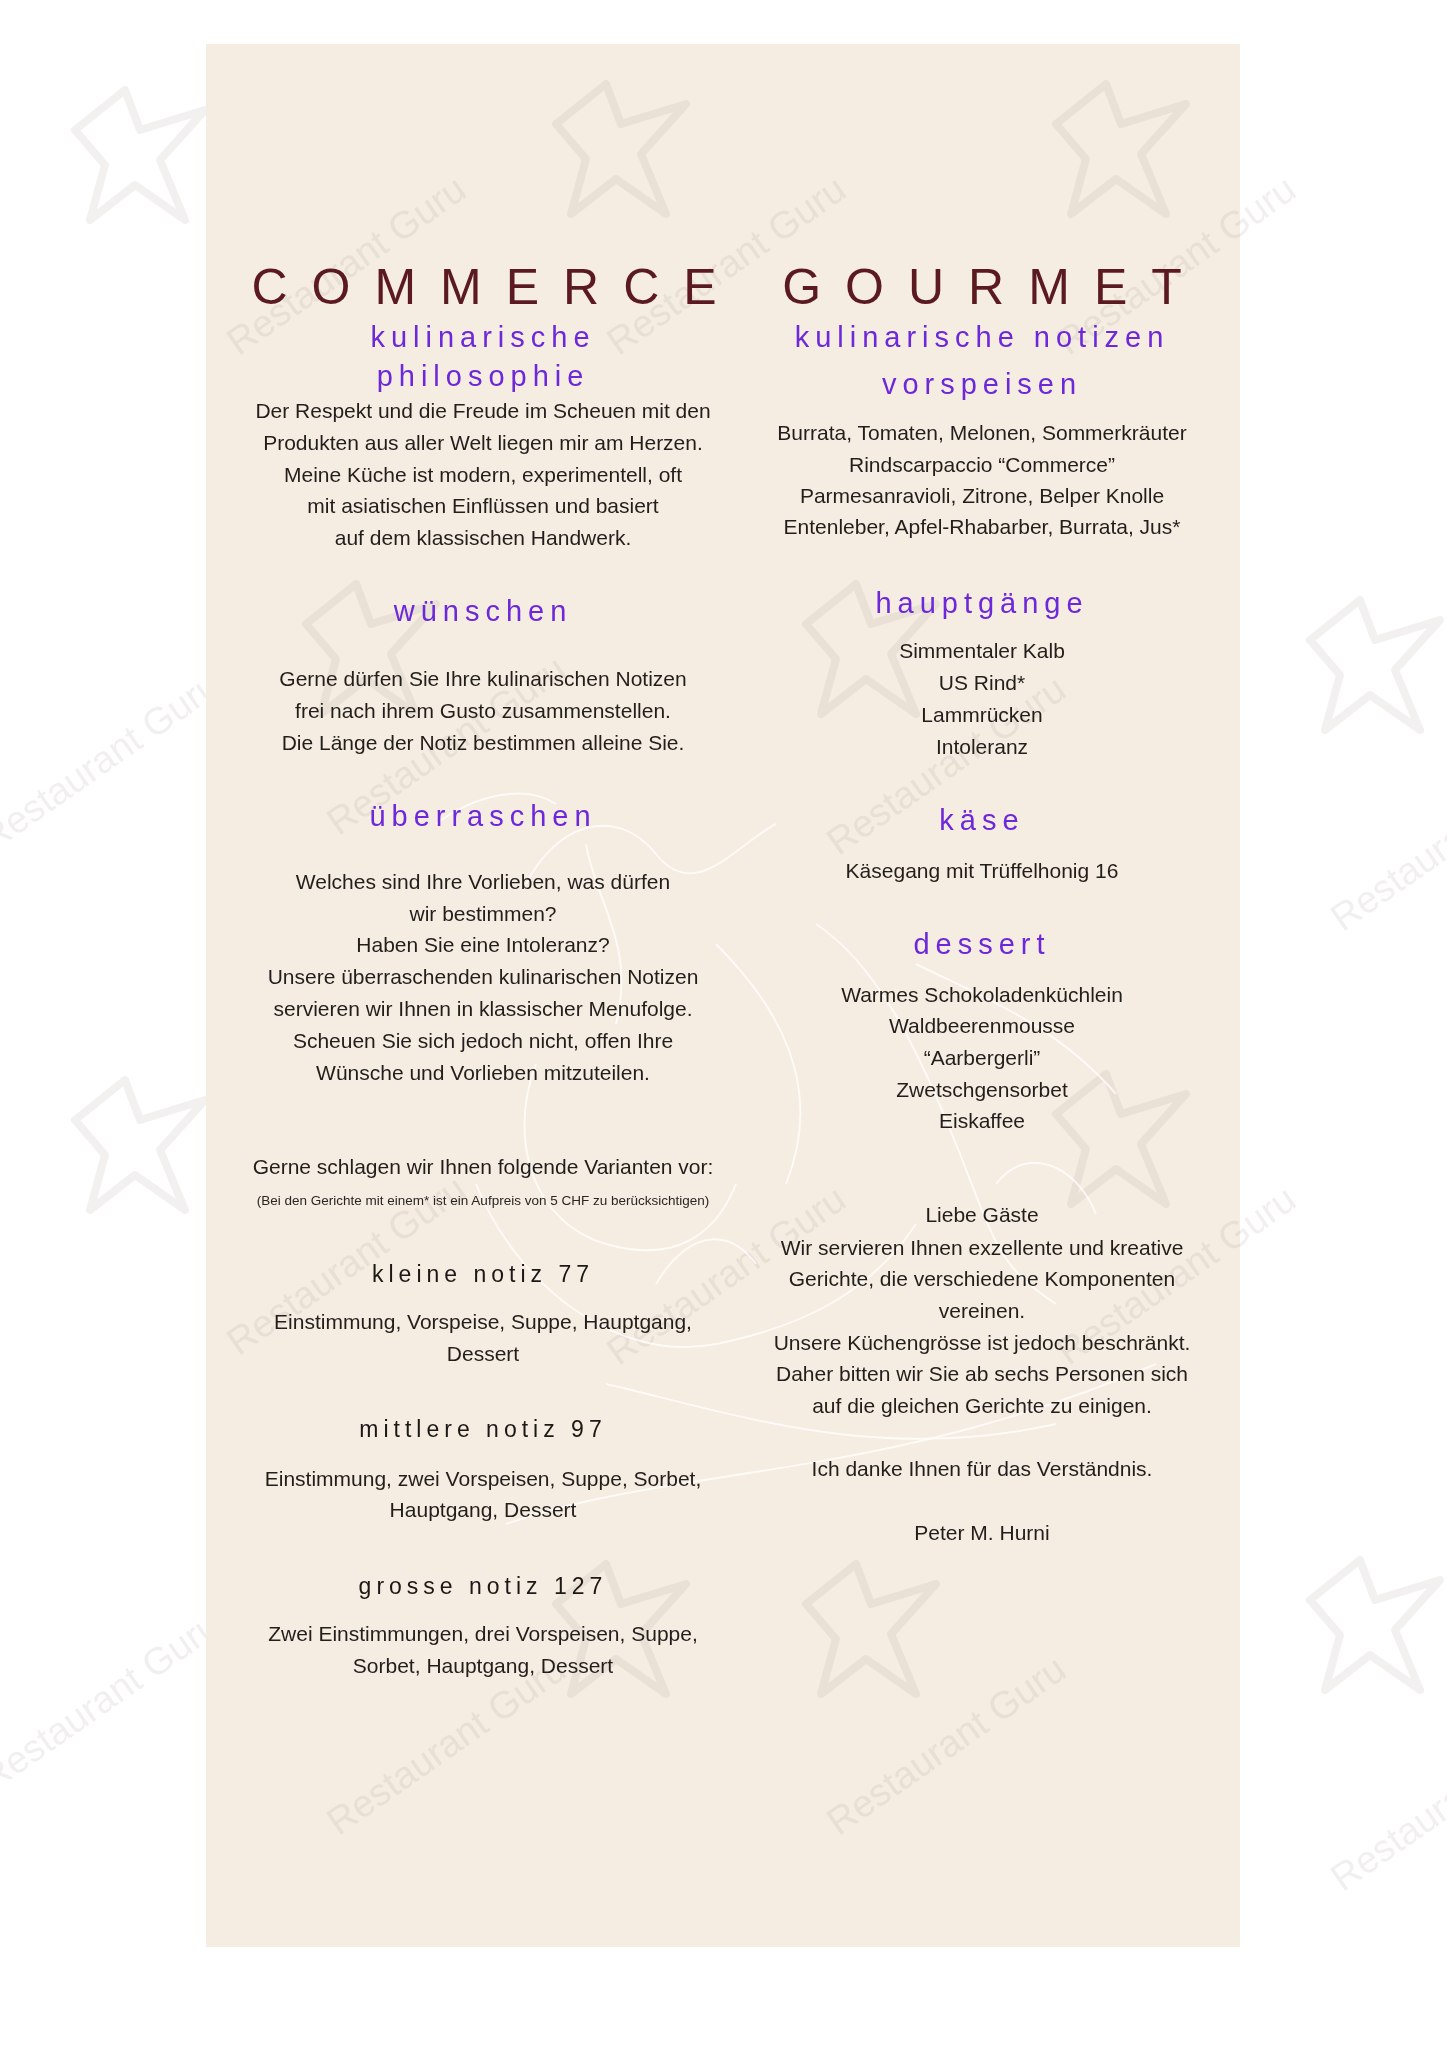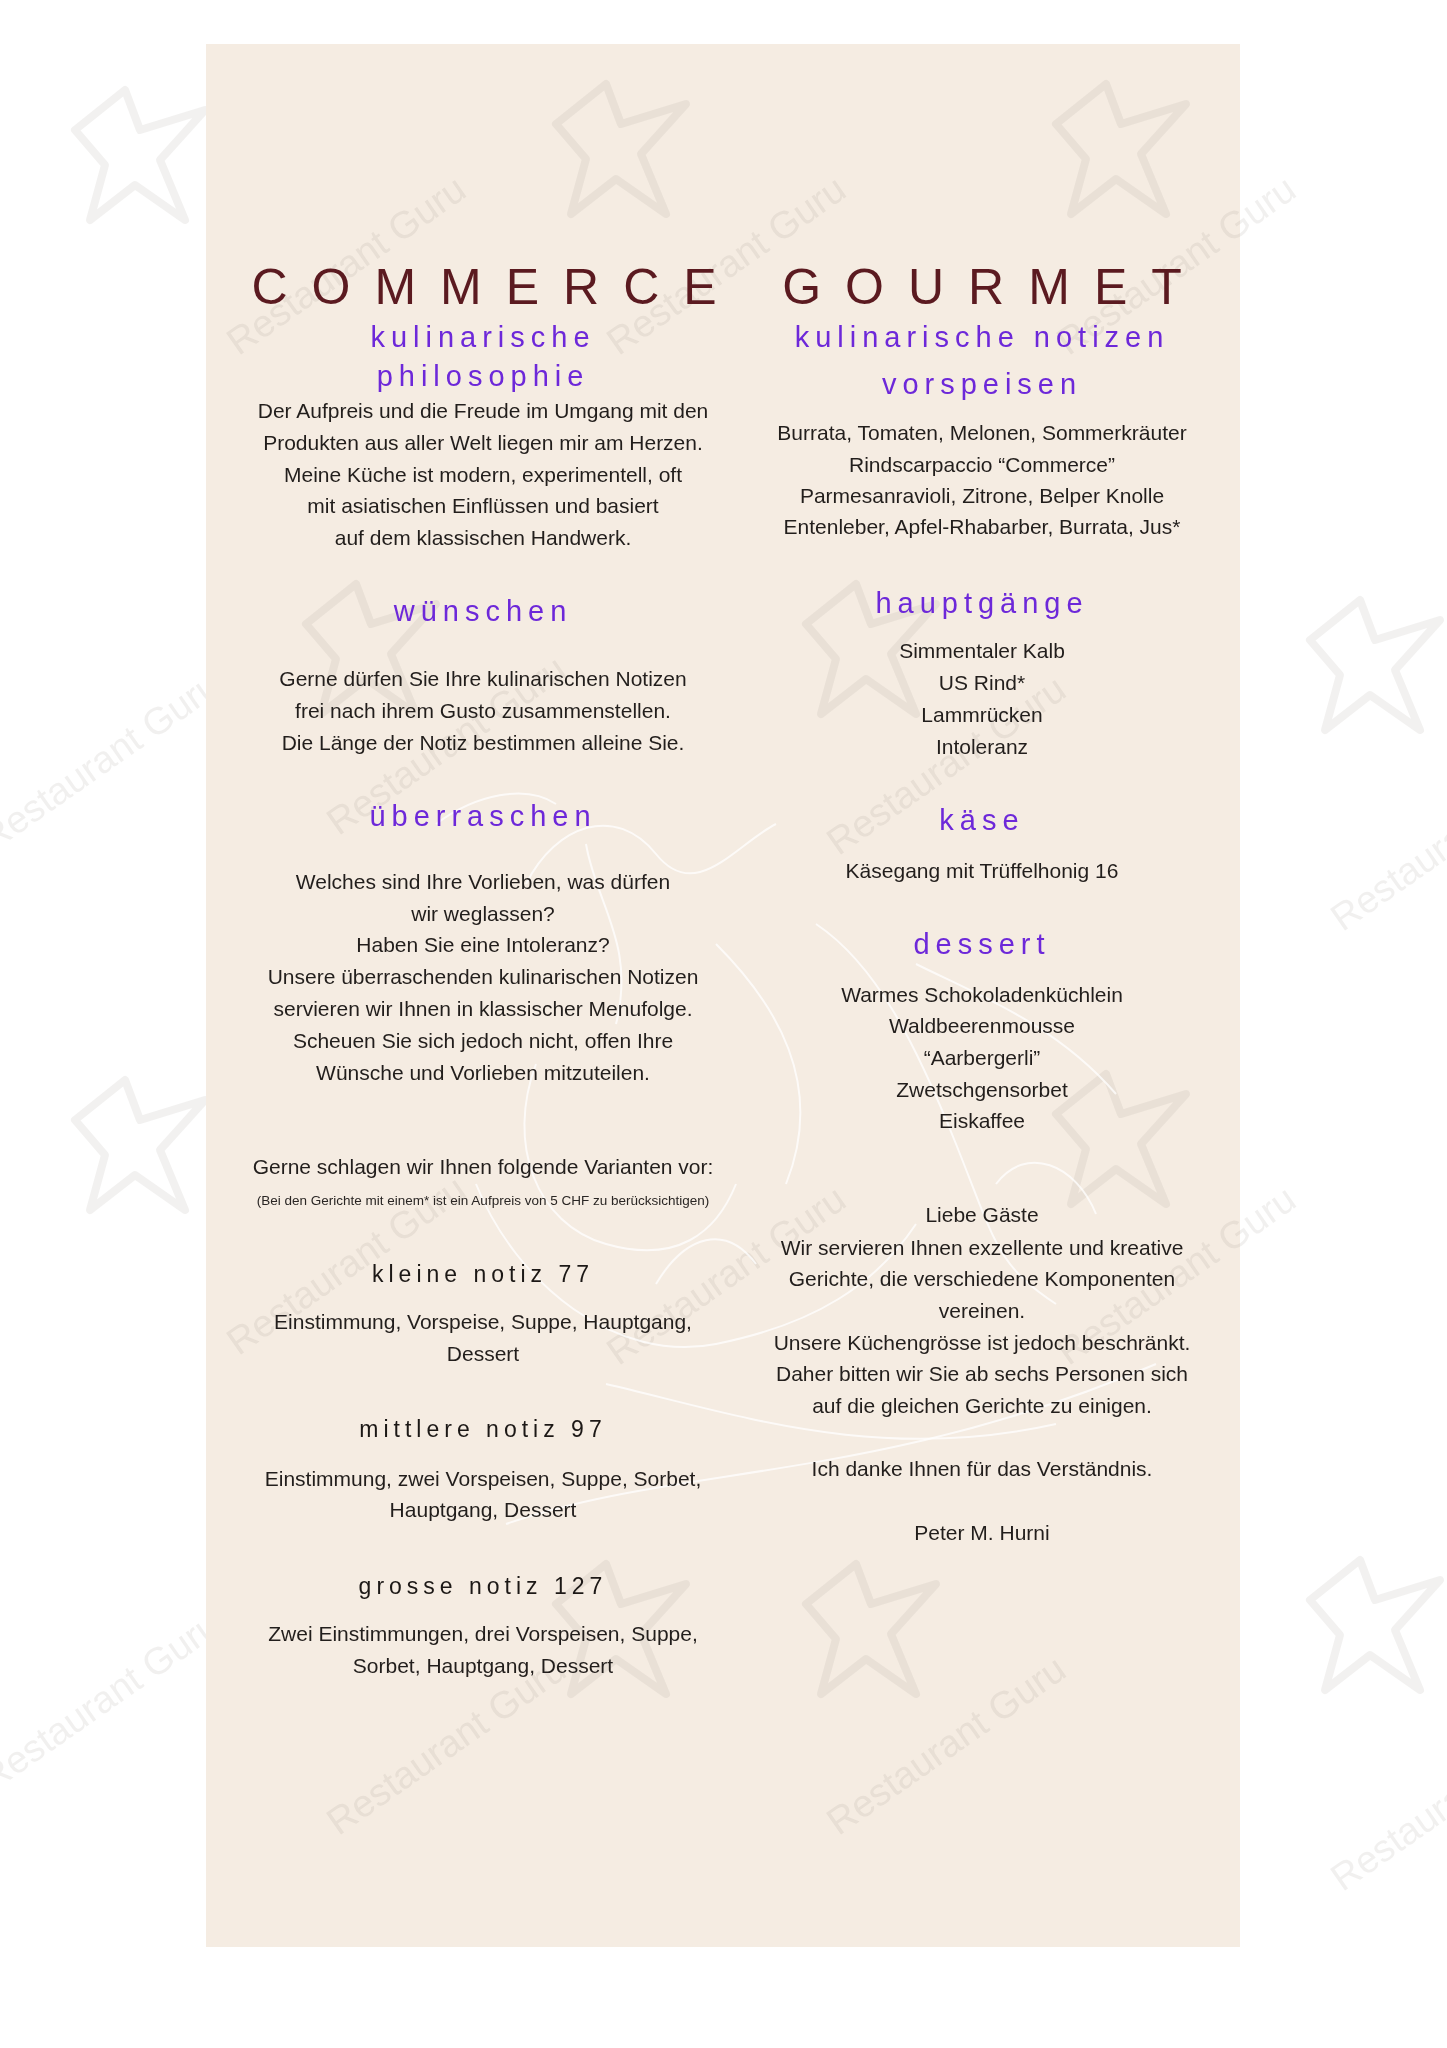--- a/index.html
+++ b/index.html
@@ -87,34 +87,34 @@
       <path d="M640 420 C 670 380, 720 400, 740 450"></path>
       <path d="M80 60 C 120 30, 170 20, 200 40"></path>
     </g>
   </svg>
 
   <div class="title" style="left:788px;top:214px">GOURMET</div>
   <div class="title" style="left:290px;top:214px">COMMERCE</div>
 
   <div class="line head" style="left:277px;top:293px">kulinarische</div>
   <div class="line head" style="left:277px;top:332px">philosophie</div>
-  <div class="line" style="left:277px;top:367px">Der Aufpreis und die Freude im Umgang mit den</div>
+  <div class="line" style="left:277px;top:367px">Der Respekt und die Freude im Scheuen mit den</div>
   <div class="line" style="left:277px;top:399px">Produkten aus aller Welt liegen mir am Herzen.</div>
   <div class="line" style="left:277px;top:431px">Meine Küche ist modern, experimentell, oft</div>
   <div class="line" style="left:277px;top:462px">mit asiatischen Einflüssen und basiert</div>
   <div class="line" style="left:277px;top:494px">auf dem klassischen Handwerk.</div>
 
   <div class="line head" style="left:277px;top:567px">wünschen</div>
   <div class="line" style="left:277px;top:635px">Gerne dürfen Sie Ihre kulinarischen Notizen</div>
   <div class="line" style="left:277px;top:667px">frei nach ihrem Gusto zusammenstellen.</div>
   <div class="line" style="left:277px;top:699px">Die Länge der Notiz bestimmen alleine Sie.</div>
 
   <div class="line head" style="left:277px;top:772px">überraschen</div>
   <div class="line" style="left:277px;top:838px">Welches sind Ihre Vorlieben, was dürfen</div>
-  <div class="line" style="left:277px;top:870px">wir weglassen?</div>
+  <div class="line" style="left:277px;top:870px">wir bestimmen?</div>
   <div class="line" style="left:277px;top:901px">Haben Sie eine Intoleranz?</div>
   <div class="line" style="left:277px;top:933px">Unsere überraschenden kulinarischen Notizen</div>
   <div class="line" style="left:277px;top:965px">servieren wir Ihnen in klassischer Menufolge.</div>
   <div class="line" style="left:277px;top:997px">Scheuen Sie sich jedoch nicht, offen Ihre</div>
   <div class="line" style="left:277px;top:1029px">Wünsche und Vorlieben mitzuteilen.</div>
 
   <div class="line" style="left:277px;top:1123px">Gerne schlagen wir Ihnen folgende Varianten vor:</div>
   <div class="line small" style="left:277px;top:1156px">(Bei den Gerichte mit einem* ist ein Aufpreis von 5 CHF zu berücksichtigen)</div>
 
   <div class="line sub" style="left:277px;top:1230px">kleine notiz 77</div>

